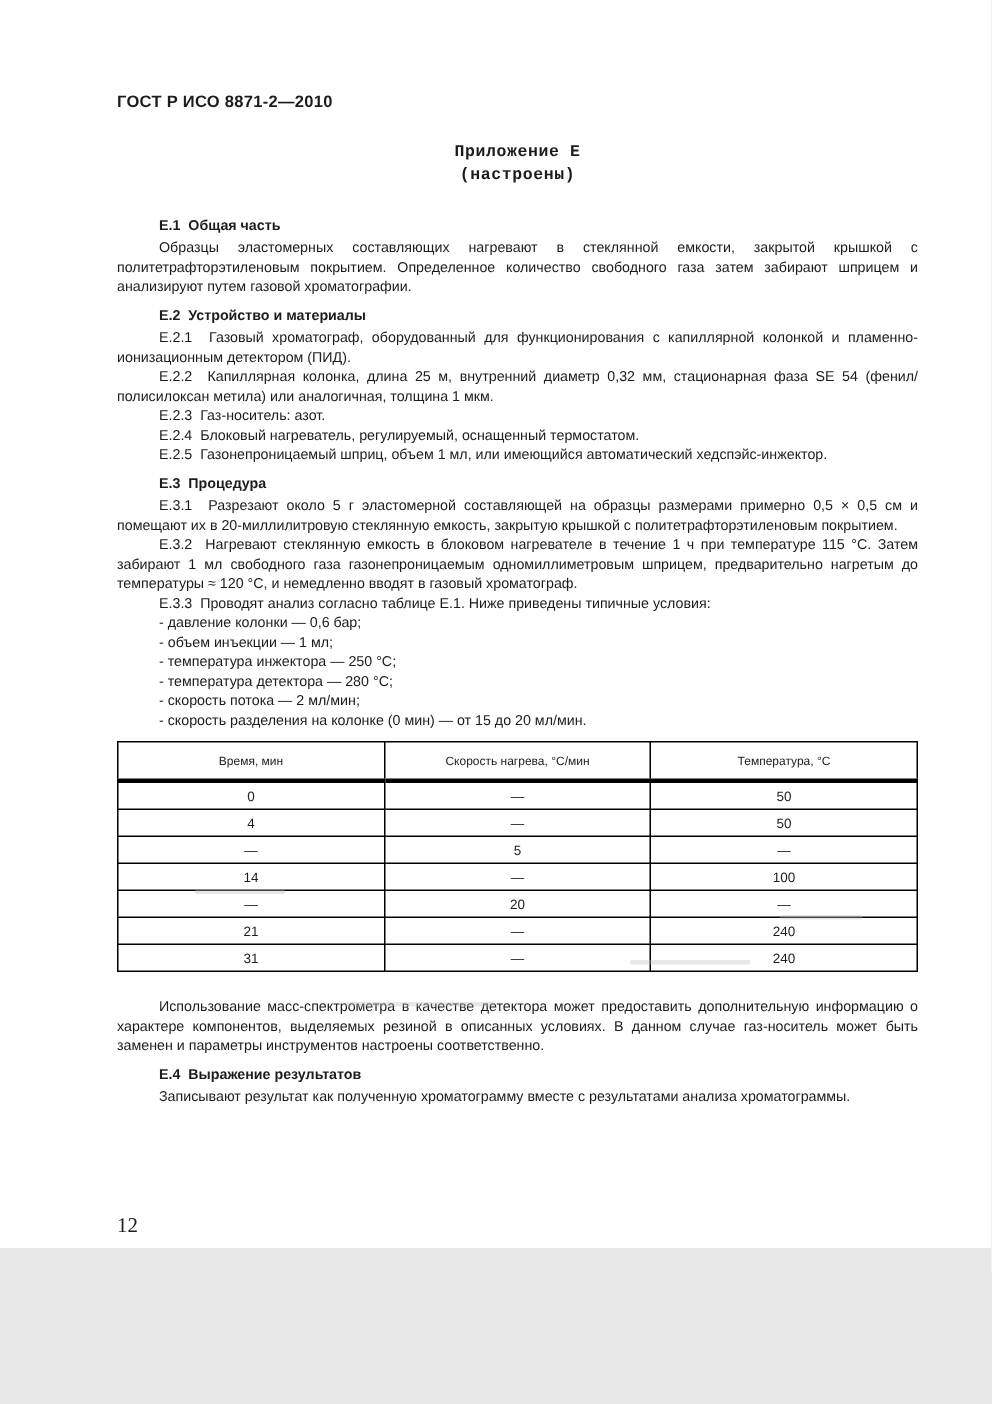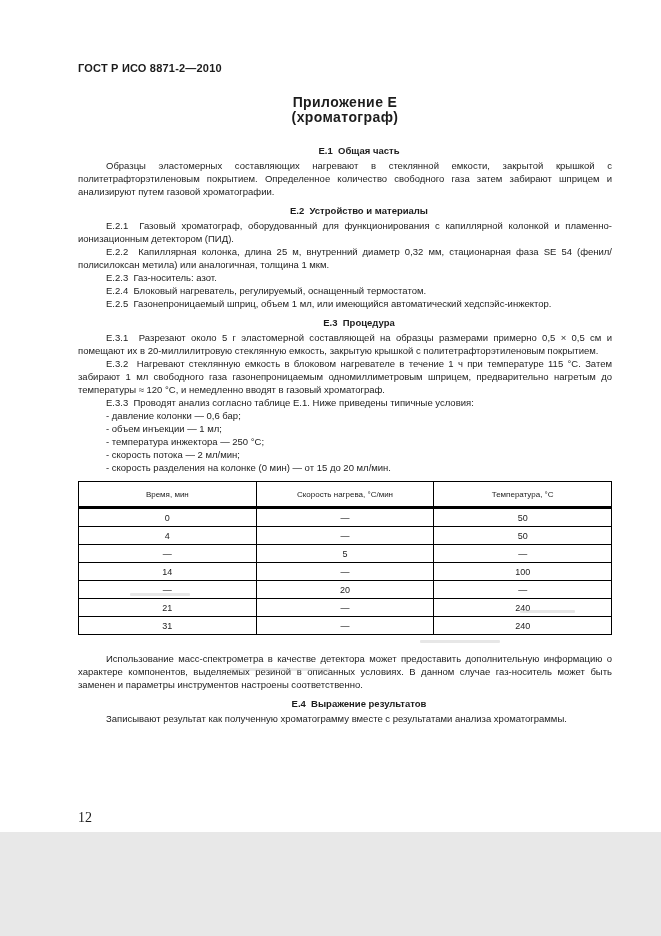--- a/index.html
+++ b/index.html
@@ -20,37 +20,37 @@
   .doc-code {
     font-size:11px;
     font-weight:bold;
     line-height:13px;
     letter-spacing:0.2px;
   }
   .annex-block {
     margin-top:20px;
     text-align:center;
     font-weight:bold;
-    font-size:14px;
+    font-size:11px;
     line-height:15px;
     letter-spacing:0.4px;
+    font-family:Liberation Mono, monospace;
   }
   .doc-title {
     margin-top:34px;
     text-align:center;
     font-weight:bold;
     font-size:11px;
     line-height:14px;
   }
   .h2 {
     font-size:9.5px;
     font-weight:bold;
     line-height:13px;
     margin:6px 0 2px 28px;
-    text-align:center;
   }
   .h2.first { margin-top:19px; }
   p.body {
     margin:0;
     font-size:9.5px;
     line-height:13px;
     text-align:justify;
     text-indent:28px;
   }
   ul.cond-list {
@@ -108,21 +108,21 @@
 </head>
 <body>
 
 <div class="page">
   <div class="content">
 
     <div class="doc-code">ГОСТ Р ИСО 8871-2—2010</div>
 
     <div class="annex-block">
       <div>Приложение Е</div>
-      <div>(хроматограф)</div>
+      <div>(настроены)</div>
     </div>
 
 
     <div class="h2 first">Е.1&nbsp; Общая часть</div>
     <p class="body">Образцы эластомерных составляющих нагревают в стеклянной емкости, закрытой крышкой с политетрафторэтиленовым покрытием. Определенное количество свободного газа затем забирают шприцем и анализируют путем газовой хроматографии.</p>
 
     <div class="h2">Е.2&nbsp; Устройство и материалы</div>
     <p class="body">Е.2.1&nbsp; Газовый хроматограф, оборудованный для функционирования с капиллярной колонкой и пламенно-ионизационным детектором (ПИД).</p>
     <p class="body">Е.2.2&nbsp; Капиллярная колонка, длина 25 м, внутренний диаметр 0,32 мм, стационарная фаза SE 54 (фенил/полисилоксан метила) или аналогичная, толщина 1 мкм.</p>
     <p class="body">Е.2.3&nbsp; Газ-носитель: азот.</p>
@@ -131,20 +131,21 @@
 
     <div class="h2">Е.3&nbsp; Процедура</div>
     <p class="body">Е.3.1&nbsp; Разрезают около 5 г эластомерной составляющей на образцы размерами примерно 0,5 × 0,5 см и помещают их в 20-миллилитровую стеклянную емкость, закрытую крышкой с политетрафторэтиленовым покрытием.</p>
     <p class="body">Е.3.2&nbsp; Нагревают стеклянную емкость в блоковом нагревателе в течение 1 ч при температуре 115 °С. Затем забирают 1 мл свободного газа газонепроницаемым одномиллиметровым шприцем, предварительно нагретым до температуры ≈ 120 °С, и немедленно вводят в газовый хроматограф.</p>
     <p class="body">Е.3.3&nbsp; Проводят анализ согласно таблице Е.1. Ниже приведены типичные условия:</p>
 
     <ul class="cond-list">
       <li>-  давление колонки — 0,6 бар;</li>
       <li>-  объем инъекции — 1 мл;</li>
       <li>-  температура инжектора — 250 °С;</li>
+      <li>-  температура детектора — 280 °С;</li>
       <li>-  скорость потока — 2 мл/мин;</li>
       <li>-  скорость разделения на колонке (0 мин) — от 15 до 20 мл/мин.</li>
     </ul>
 
 
     <table class="gost">
       <thead>
         <tr>
           <th>Время, мин</th>
           <th>Скорость нагрева, °С/мин</th>

